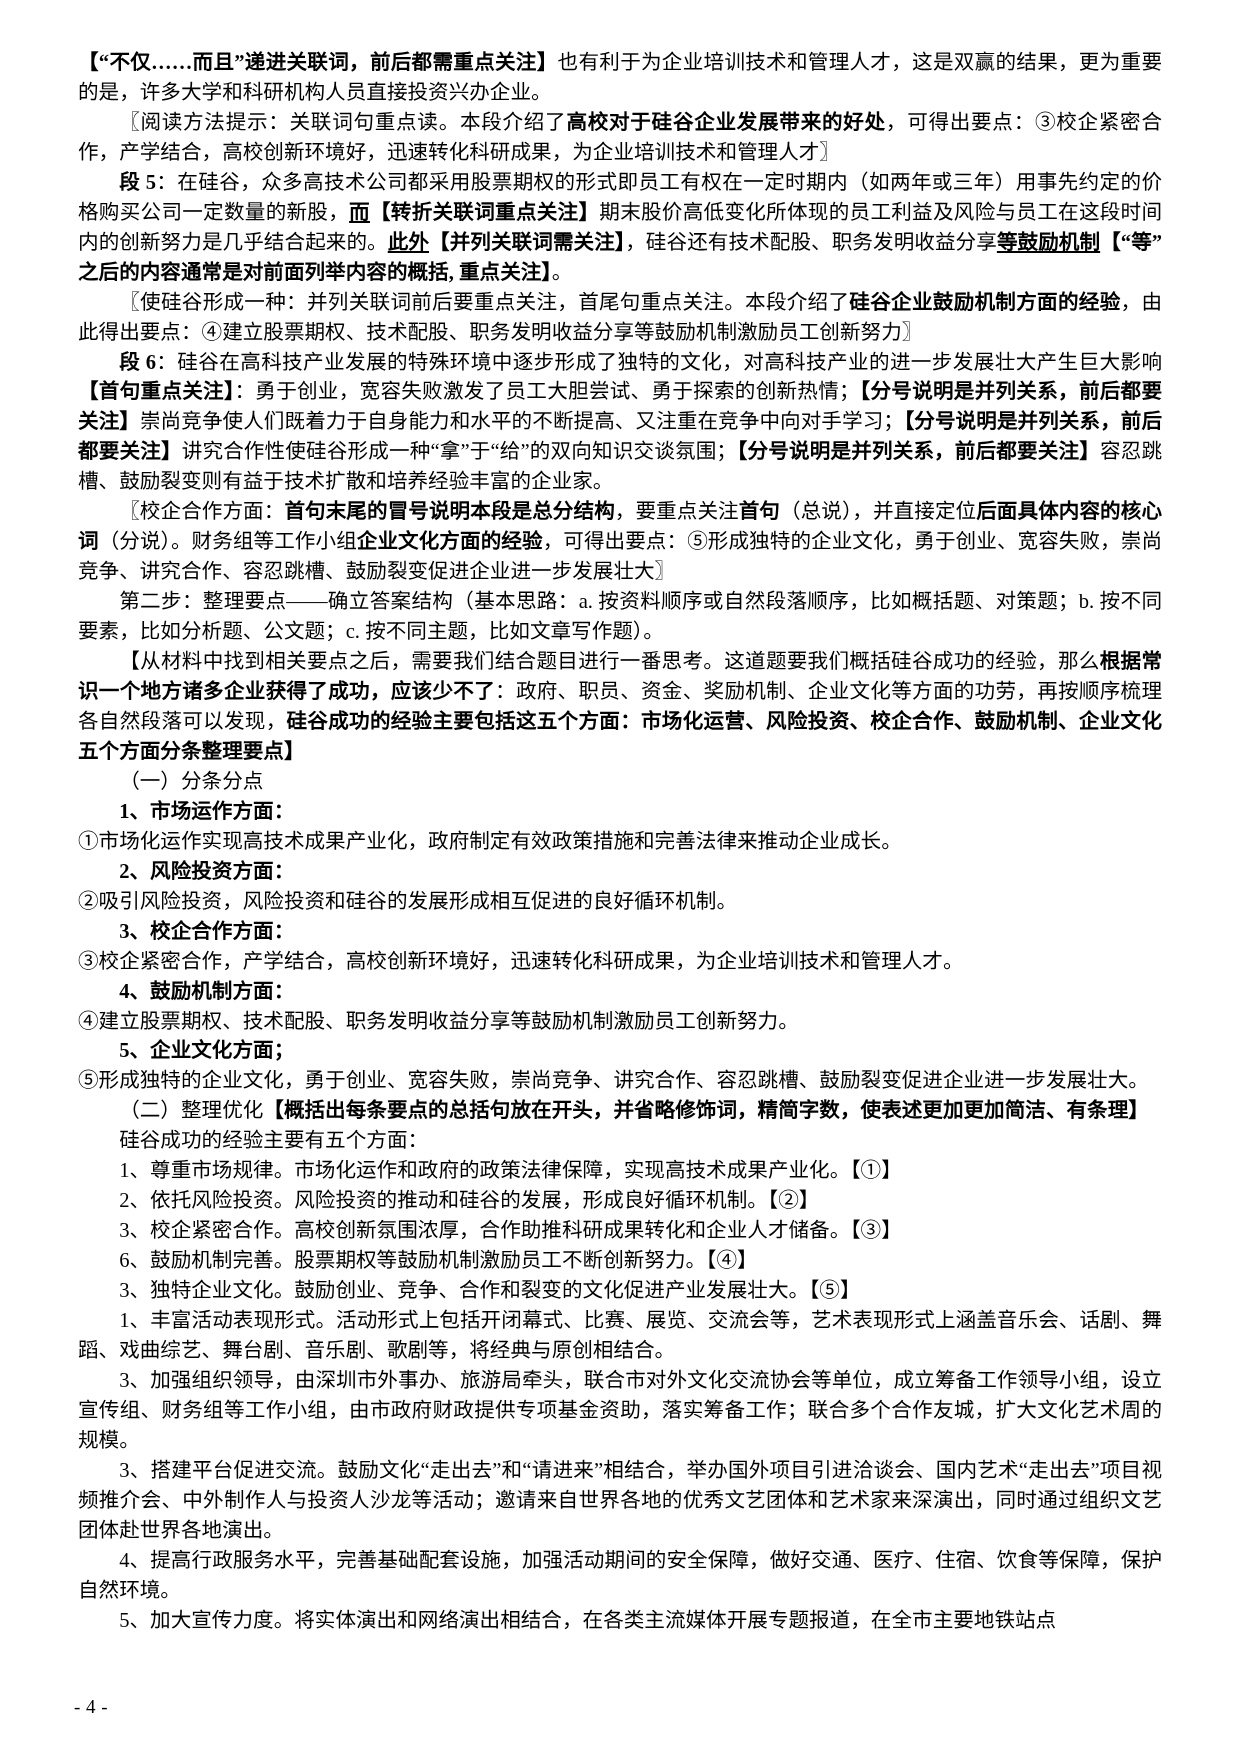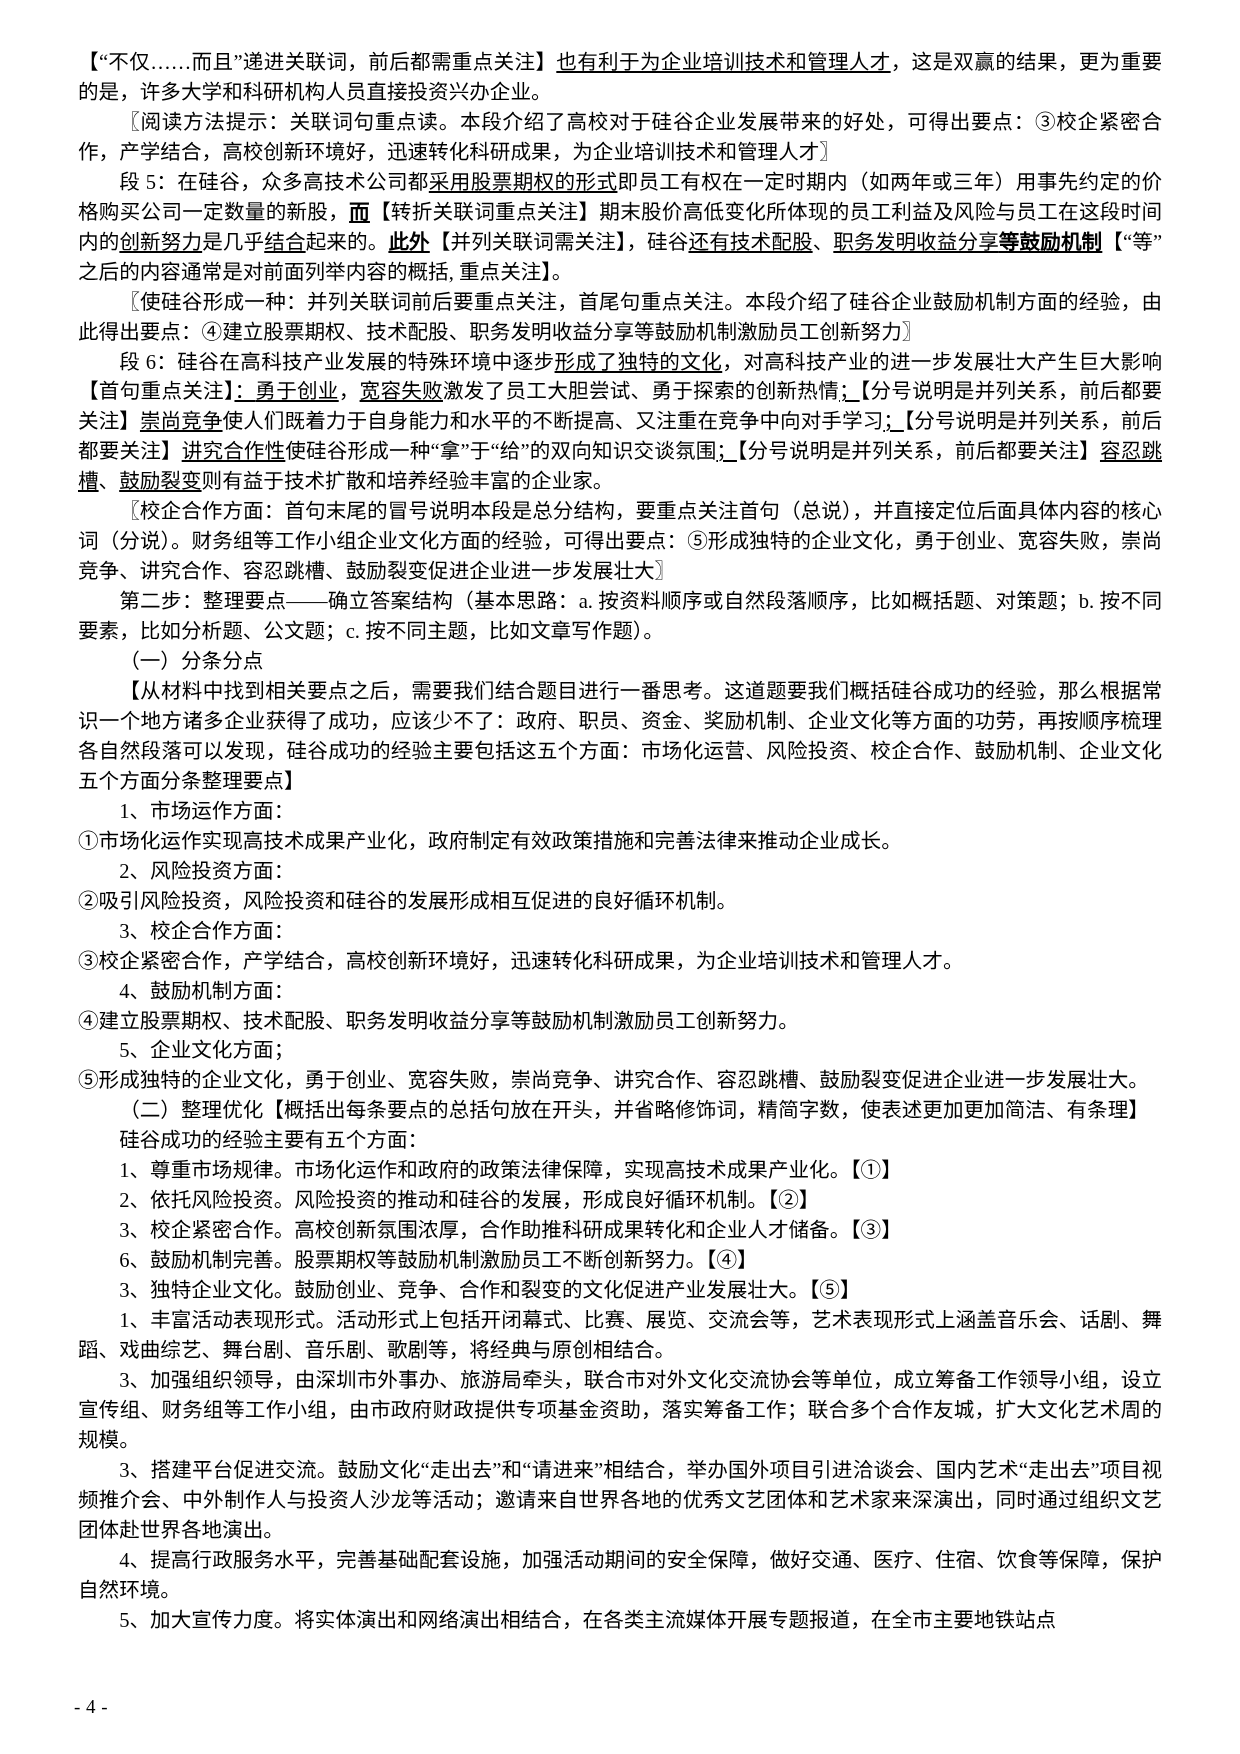--- a/index.html
+++ b/index.html
@@ -31,22 +31,22 @@
   p {
     margin: 0;
     padding: 0;
   }
   .para {
     text-indent: 2em;
   }
   .para-flush {
     text-indent: 0;
   }
-  .b { font-weight: normal; }
-  .u { text-decoration: underline; text-underline-offset: 2px; }
+  .b { font-weight: bold; }
+  .u { text-underline-offset: 2px; }
   .bu { font-weight: bold; text-decoration: underline; text-underline-offset: 2px; }
   .page-number {
     position: absolute;
     left: 74px;
     bottom: 36px;
     font-size: 19px;
     letter-spacing: 0.5px;
   }
 </style>
 </head>
@@ -62,23 +62,23 @@
     <p class="para"><span class="b">段 5</span><span>：在硅谷，众多高技术公司都</span><span class="u">采用股票期权的形式</span><span>即员工有权在一定时期内（如两年或三年）用事先约定的价格购买公司一定数量的新股，</span><span class="bu">而</span><span class="b">【转折关联词重点关注】</span><span>期末股价高低变化所体现的员工利益及风险与员工在这段时间内的</span><span class="u">创新努力</span><span>是几乎</span><span class="u">结合</span><span>起来的。</span><span class="bu">此外</span><span class="b">【并列关联词需关注】</span><span>，硅谷</span><span class="u">还有技术配股</span><span>、</span><span class="u">职务发明收益分享</span><span class="bu">等鼓励机制</span><span class="b">【“等”之后的内容通常是对前面列举内容的概括, 重点关注】</span><span>。</span></p>
 
     <p class="para"><span>〖使硅谷形成一种：并列关联词前后要重点关注，首尾句重点关注。本段介绍了</span><span class="b">硅谷企业鼓励机制方面的经验</span><span>，由此得出要点：④建立股票期权、技术配股、职务发明收益分享等鼓励机制激励员工创新努力〗</span></p>
 
     <p class="para"><span class="b">段 6</span><span>：硅谷在高科技产业发展的特殊环境中逐步</span><span class="u">形成了独特的文化</span><span>，对高科技产业的进一步发展壮大产生巨大影响</span><span class="b">【首句重点关注】</span><span class="u">：</span><span class="u">勇于创业</span><span>，</span><span class="u">宽容失败</span><span>激发了员工大胆尝试、勇于探索的创新热情</span><span class="u">；</span><span class="b">【分号说明是并列关系，前后都要关注】</span><span class="u">崇尚竞争</span><span>使人们既着力于自身能力和水平的不断提高、又注重在竞争中向对手学习</span><span class="u">；</span><span class="b">【分号说明是并列关系，前后都要关注】</span><span class="u">讲究合作性</span><span>使硅谷形成一种“拿”于“给”的双向知识交谈氛围</span><span class="u">；</span><span class="b">【分号说明是并列关系，前后都要关注】</span><span class="u">容忍跳槽</span><span>、</span><span class="u">鼓励裂变</span><span>则有益于技术扩散和培养经验丰富的企业家。</span></p>
 
     <p class="para"><span>〖校企合作方面：</span><span class="b">首句末尾的冒号说明本段是总分结构</span><span>，要重点关注</span><span class="b">首句</span><span>（总说），并直接定位</span><span class="b">后面具体内容的核心词</span><span>（分说）。财务组等工作小组</span><span class="b">企业文化方面的经验</span><span>，可得出要点：⑤形成独特的企业文化，勇于创业、宽容失败，崇尚竞争、讲究合作、容忍跳槽、鼓励裂变促进企业进一步发展壮大〗</span></p>
 
     <p class="para">第二步：整理要点——确立答案结构（基本思路：a. 按资料顺序或自然段落顺序，比如概括题、对策题；b. 按不同要素，比如分析题、公文题；c. 按不同主题，比如文章写作题）。</p>
 
+    <p class="para"><span>【从材料中找到相关要点之后，需要我们结合题目进行一番思考。这道题要我们概括硅谷成功的经验，那么</span><span class="b">根据常识一个地方诸多企业获得了成功，应该少不了</span><span>：政府、职员、资金、奖励机制、企业文化等方面的功劳，再按顺序梳理各自然段落可以发现，</span><span class="b">硅谷成功的经验主要包括这五个方面：市场化运营、风险投资、校企合作、鼓励机制、企业文化五个方面分条整理要点】</span></p>
+
     <p class="para">（一）分条分点</p>
-
-    <p class="para"><span>【从材料中找到相关要点之后，需要我们结合题目进行一番思考。这道题要我们概括硅谷成功的经验，那么</span><span class="b">根据常识一个地方诸多企业获得了成功，应该少不了</span><span>：政府、职员、资金、奖励机制、企业文化等方面的功劳，再按顺序梳理各自然段落可以发现，</span><span class="b">硅谷成功的经验主要包括这五个方面：市场化运营、风险投资、校企合作、鼓励机制、企业文化五个方面分条整理要点】</span></p>
 
     <p class="para b">1、市场运作方面：</p>
     <p class="para-flush">①市场化运作实现高技术成果产业化，政府制定有效政策措施和完善法律来推动企业成长。</p>
 
     <p class="para b">2、风险投资方面：</p>
     <p class="para-flush">②吸引风险投资，风险投资和硅谷的发展形成相互促进的良好循环机制。</p>
 
     <p class="para b">3、校企合作方面：</p>
     <p class="para-flush">③校企紧密合作，产学结合，高校创新环境好，迅速转化科研成果，为企业培训技术和管理人才。</p>
 

